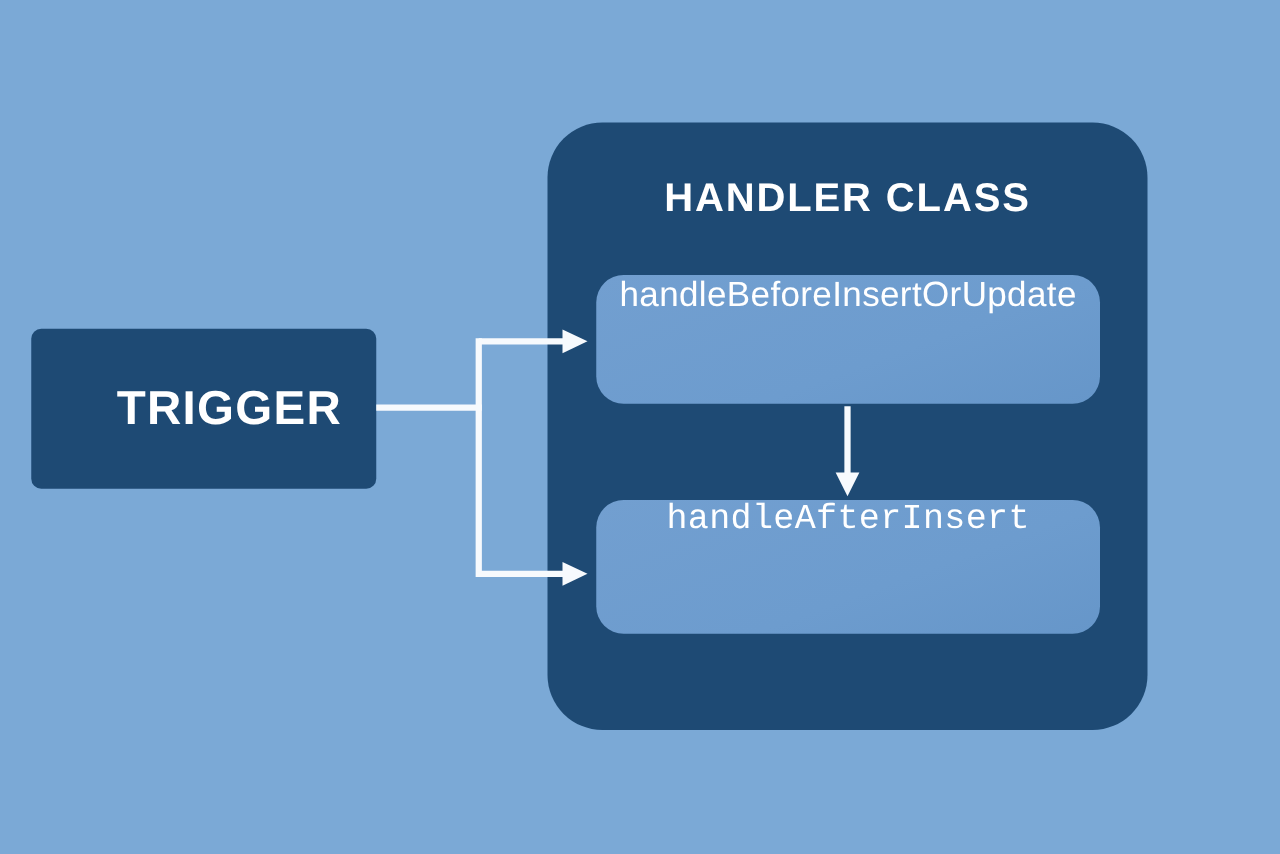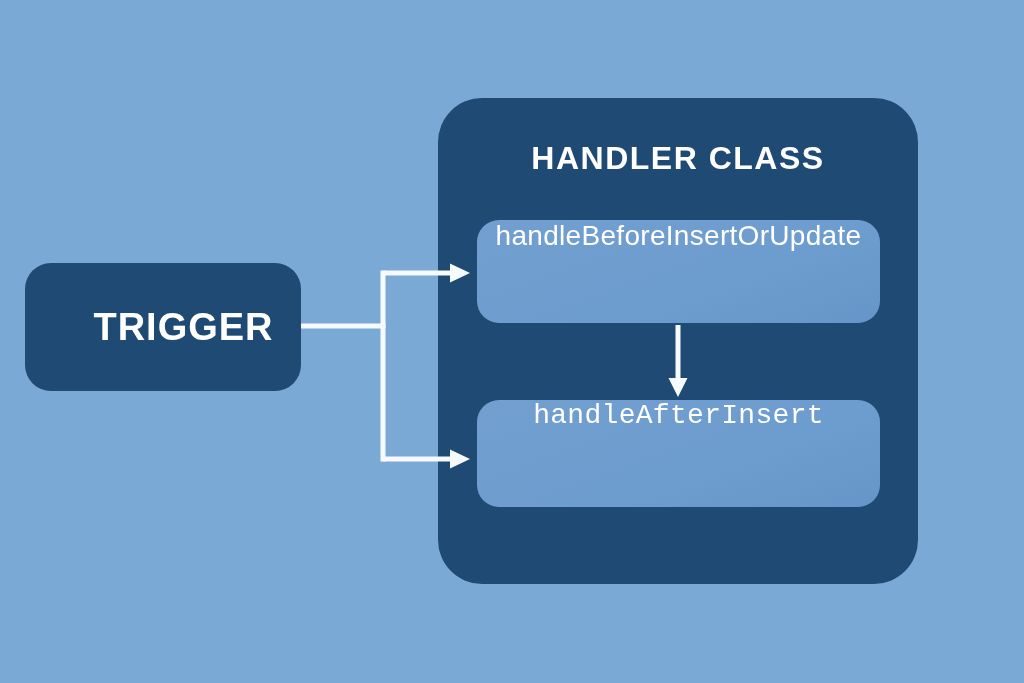--- a/index.html
+++ b/index.html
@@ -19,21 +19,21 @@
     position: relative;
     width: 1024px; height: 683px;
     background: var(--background);
   }
   
   .trigger-box {
     position: absolute;
     left: 25px; top: 263px;
     width: 276px; height: 128px;
     background: var(--panel);
-    border-radius: 26px;
+    border-radius: 8px;
     display: flex; align-items: center; justify-content: center; padding-left: 41px;
   }
   .trigger-box .label {
     color: var(--text);
     font-size: 38px;
     font-weight: bold;
     letter-spacing: 1px;
   }
   
   .handler-panel {

